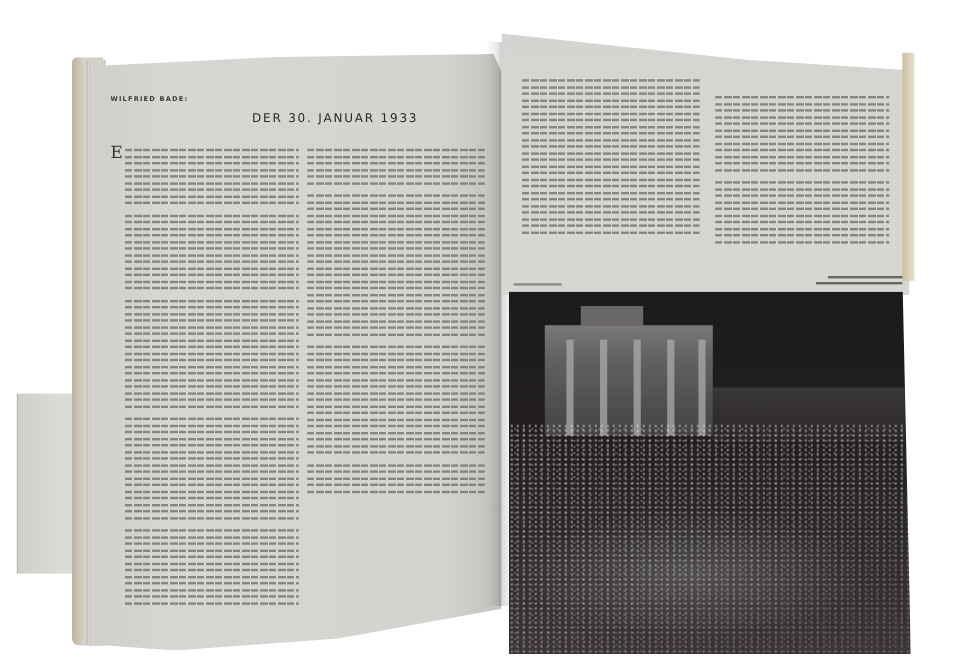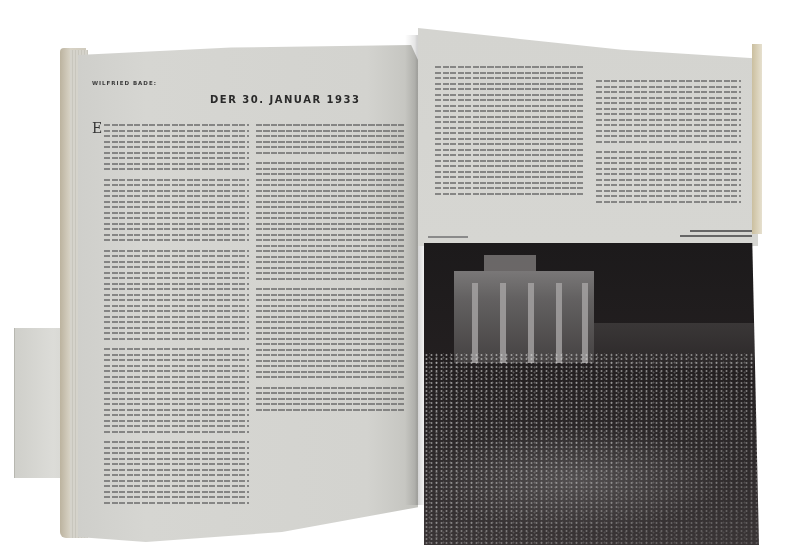--- a/index.html
+++ b/index.html
@@ -32,21 +32,21 @@
     background: linear-gradient(90deg, #cfcfcb 0%, #d6d6d2 20%, #d3d3cf 85%, #c2c2bd 100%);
     clip-path: polygon(0 2%, 45% 0.5%, 98% 0, 100% 3%, 100% 93%, 60% 98%, 20% 100%, 0 99%);
   }
   .author {
     position: absolute; left: 92px; top: 80px;
     font-family: "DejaVu Sans", sans-serif; font-weight: bold;
     font-size: 5.5px; letter-spacing: 1px; color: #3a3a3a;
   }
   .headline {
     position: absolute; left: 210px; top: 94px;
-    font-family: "DejaVu Sans", sans-serif; font-weight: bold;
+    font-family: "DejaVu Sans", sans-serif; font-weight: normal;
     font-size: 10px; letter-spacing: 1.5px; color: #2a2a2a;
   }
   .col { position: absolute; }
   .col .ln {
     height: 2px; margin-bottom: 3.5px;
     background: repeating-linear-gradient(90deg, #6b6b6b 0 6px, transparent 6px 7.5px, #6b6b6b 7.5px 14px, transparent 14px 15px);
     opacity: .75;
   }
   .col .gap { height: 5px; }
   .dropcap {

